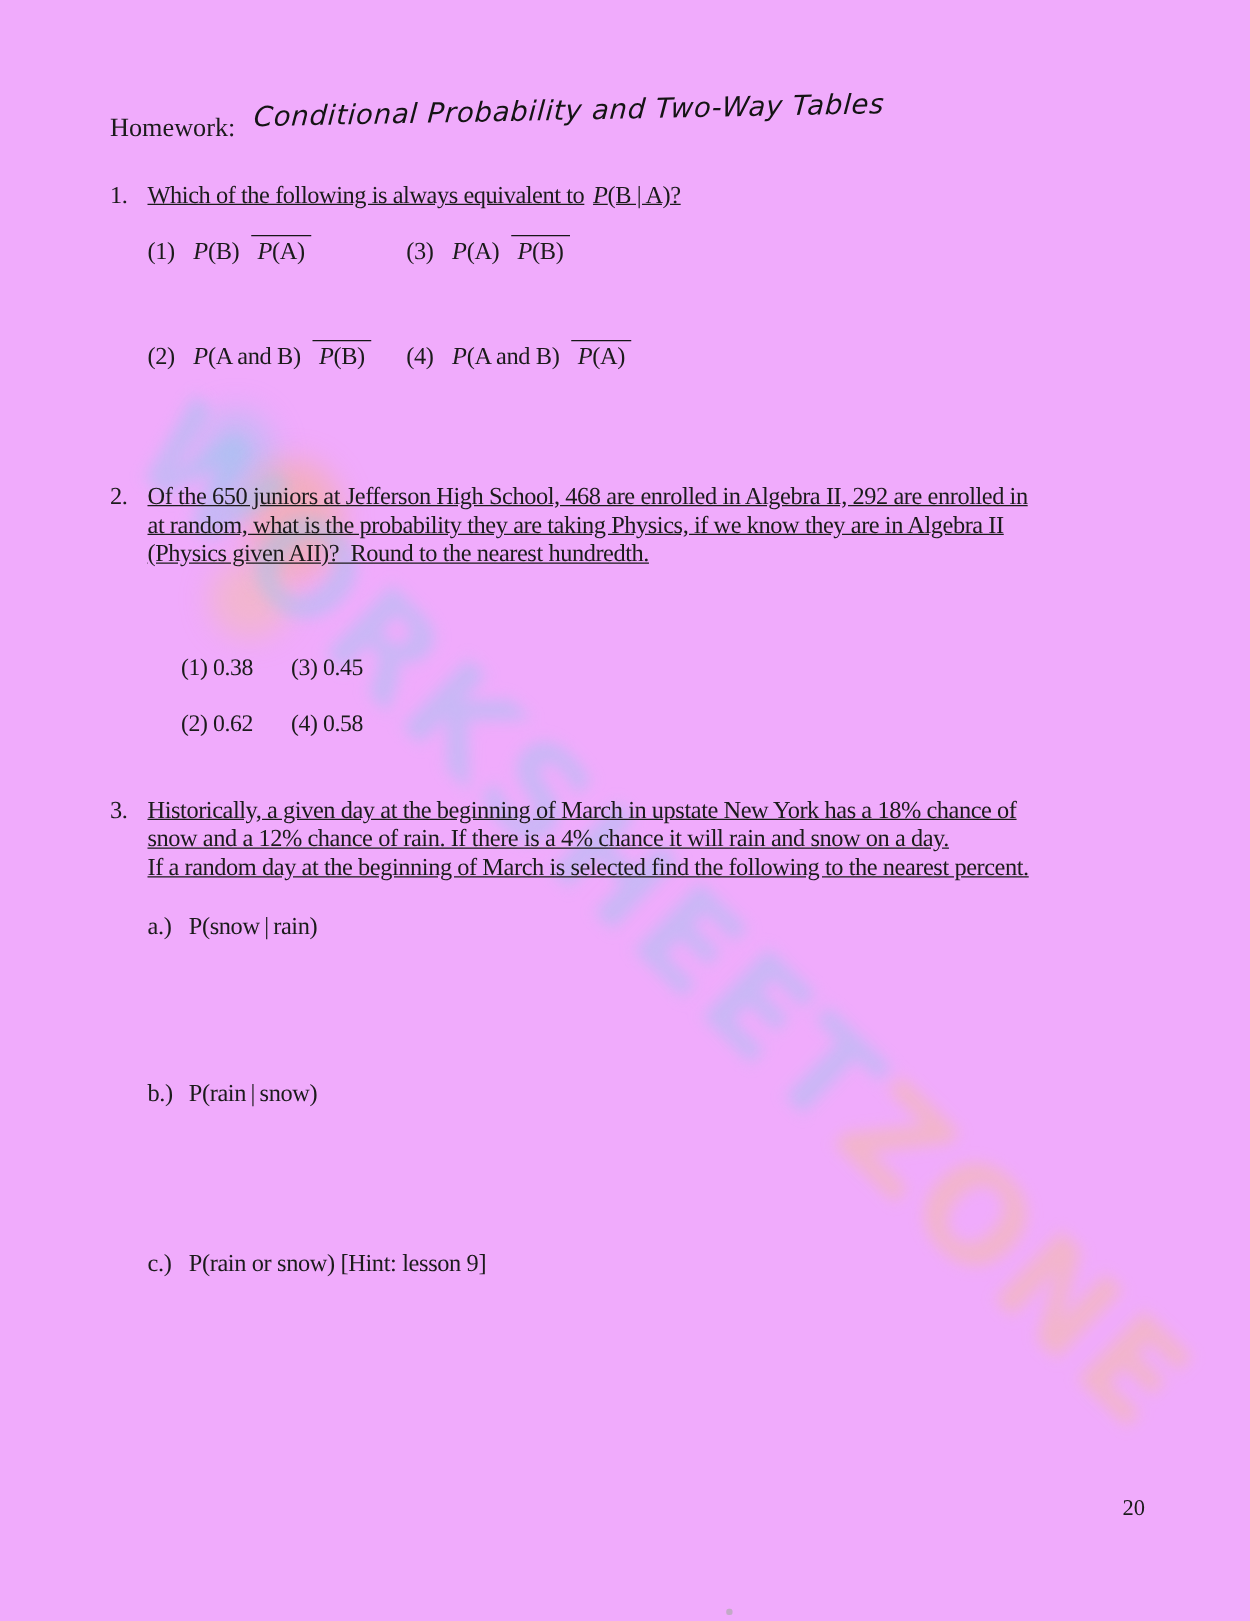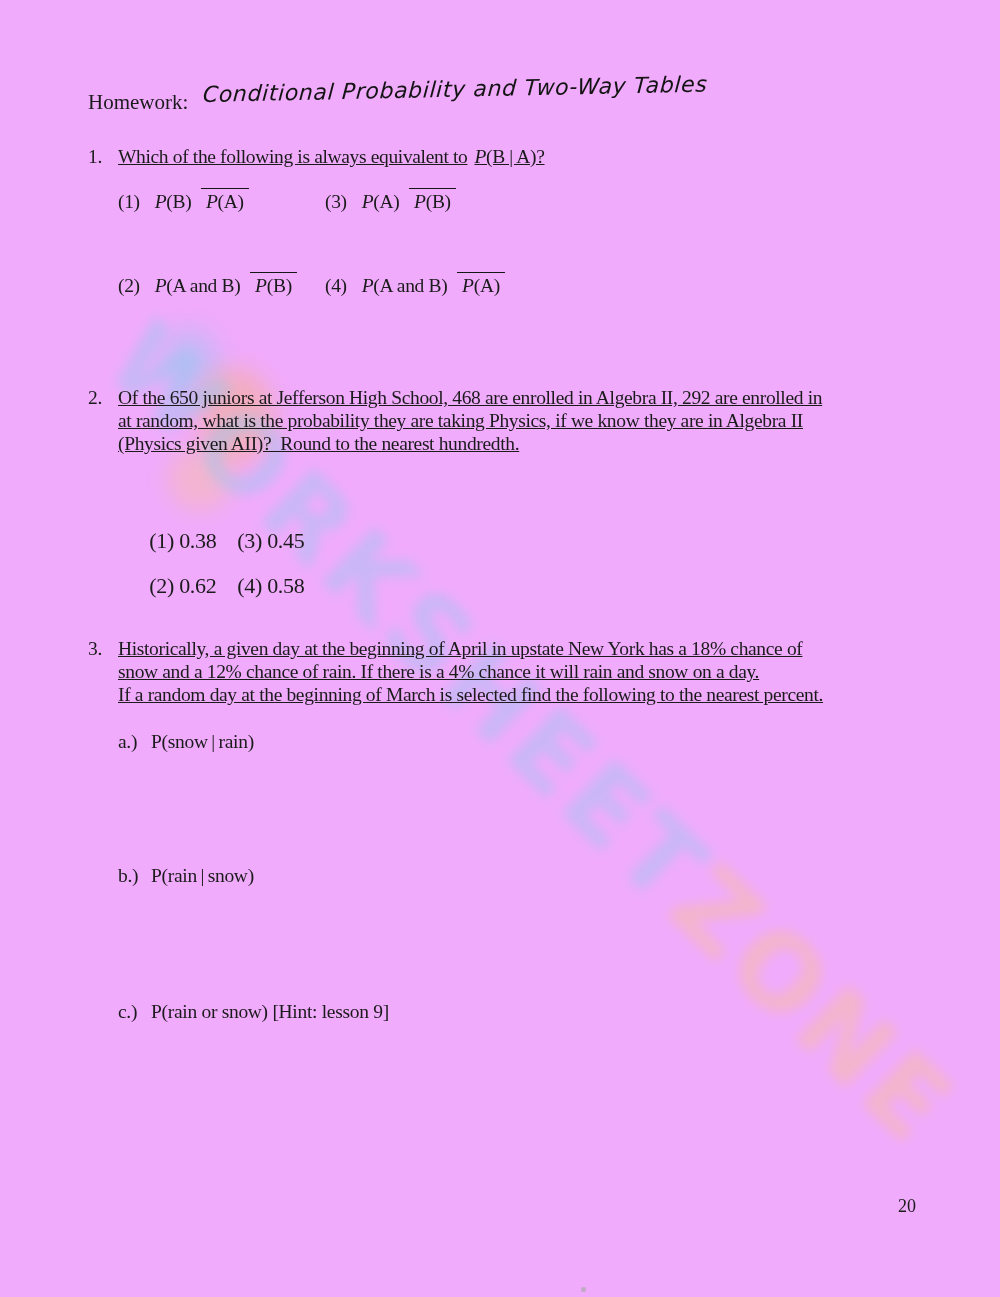--- a/index.html
+++ b/index.html
@@ -48,21 +48,21 @@
   .frac { display:inline-block; text-align:right; font-size:19.5px; letter-spacing:-0.3px; }
   .frac .num { padding:0 5px 2px 5px; }
   .frac .den { border-top:1.7px solid #161616; padding:2px 5px 0 5px; }
   .pv { font-style:italic; }
   .opt-1 { left:118px; top:190px; }
   .opt-3 { left:325px; top:190px; }
   .opt-2 { left:118px; top:274px; }
   .opt-4 { left:325px; top:274px; }
   
   .q2 { left:88px; top:386px; }
-  .choice-row { left:118px; font-size:22px; letter-spacing:-0.3px; white-space:pre; }
+  .choice-row { left:118px; font-size:19px; letter-spacing:-0.3px; white-space:pre; }
   .choice-row-1 { top:502px; }
   .choice-row-2 { top:547px; }
   .choice-a { display:inline-block; width:88px; }
   
   .q3 { left:88px; top:637px; }
   .part { left:118px; display:flex; font-size:19.5px; letter-spacing:-0.3px; }
   .part-label { width:33px; flex:none; }
   .part-a { top:731px; }
   .part-b { top:865px; }
   .part-c { top:1001px; }
@@ -136,21 +136,21 @@
     <div class="abs choice-row choice-row-1">
       <span class="choice-a">(1) 0.38</span><span>(3) 0.45</span>
     </div>
     <div class="abs choice-row choice-row-2">
       <span class="choice-a">(2) 0.62</span><span>(4) 0.58</span>
     </div>
 
     <div class="abs q3 body-text q-row">
       <span class="q-num">3.</span>
       <span>
-        <div class="line">Historically, a given day at the beginning of April in upstate New York has a 18% chance of</div>
+        <div class="line">Historically, a given day at the beginning of March in upstate New York has a 18% chance of</div>
         <div class="line">snow and a 12% chance of rain. If there is a 4% chance it will rain and snow on a day.</div>
         <div class="line">If a random day at the beginning of March is selected find the following to the nearest percent.</div>
       </span>
     </div>
 
     <div class="abs part part-a">
       <span class="part-label">a.)</span>
       <span>P(snow | rain)</span>
     </div>
     <div class="abs part part-b">

